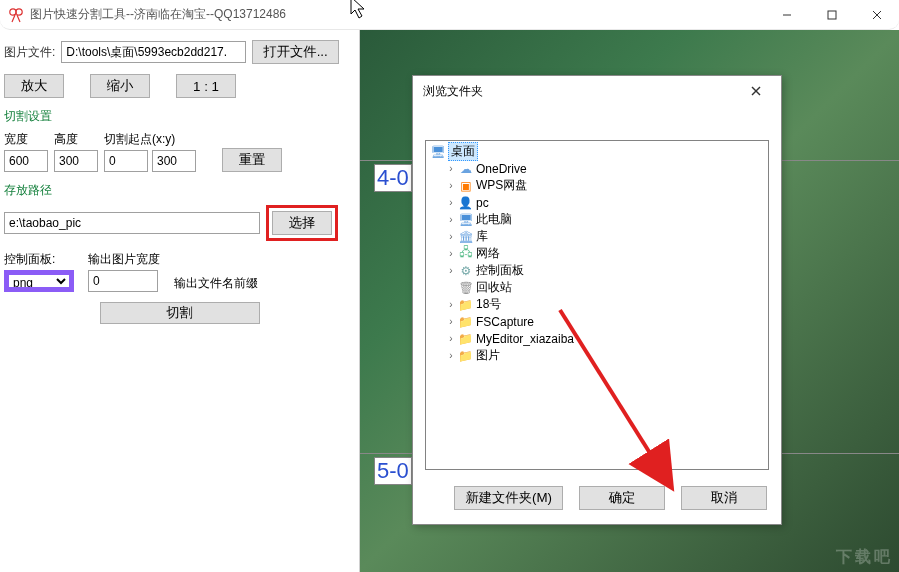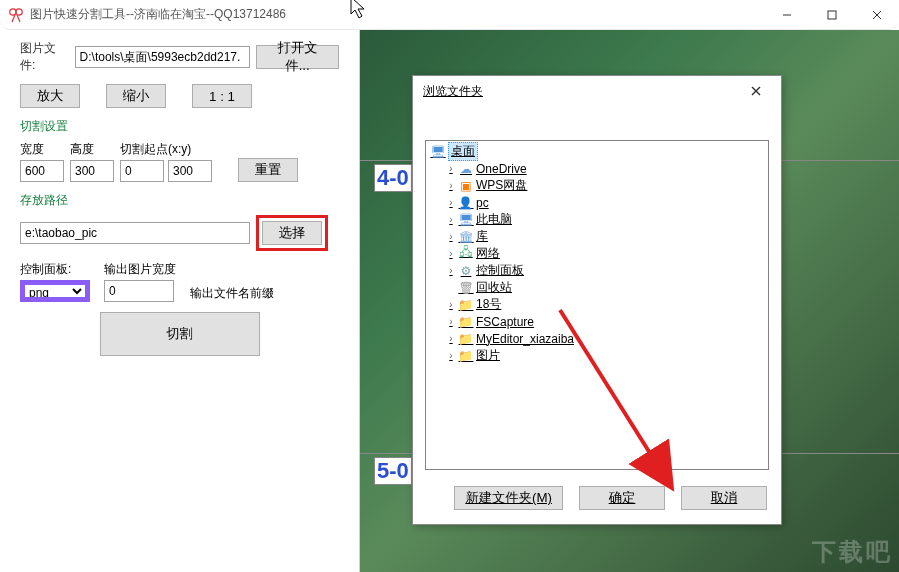--- a/index.html
+++ b/index.html
@@ -7,48 +7,48 @@
 
 
 .titlebar { height: 30px; background: #fff; border-bottom: 1px solid #e8e8e8; display: flex; align-items: center; padding-left: 8px; border-radius: 10px; }
 .titlebar .app-icon { width: 16px; height: 16px; margin-right: 6px; }
 .titlebar .title { color: #555; flex: 1; }
 .titlebar .winbtns { display: flex; }
 .titlebar .winbtn { width: 45px; height: 30px; display: flex; align-items: center; justify-content: center; color: #666; }
 
 
 .main { display: flex; height: calc(100% - 30px); }
-.leftpane { width: 360px; padding: 10px 20px; border-right: 1px solid #d0d0d0; position: relative; }
+.leftpane { width: 360px; padding: 10px 4px; border-right: 1px solid #d0d0d0; position: relative; }
 .rightpane { flex: 1; position: relative; background: linear-gradient(135deg, #2a5a3a 0%, #3d7a4d 30%, #5a8a5a 50%, #2d4a30 100%); overflow: hidden; }
 
 .row { display: flex; align-items: center; margin-bottom: 10px; gap: 6px; }
 .label { color: #333; }
 .btn { height: 24px; padding: 0 10px; background: #e1e1e1; border: 1px solid #adadad; cursor: pointer; min-width: 60px; display: inline-flex; align-items: center; justify-content: center; }
 .btn.w80 { min-width: 78px; }
 .txt { height: 22px; border: 1px solid #a0a0a0; padding: 0 4px; background: #fff; font-family: inherit; font-size: 12px; }
 .select { height: 22px; border: 5px solid #8b5cf6; background: #fff; font-size: 12px; }
 
 .pathbox { width: 185px; }
 .shortbox { width: 44px; }
 
 .section-label { margin: 8px 0 6px 0; color: #15803d; }
 .col { display: flex; flex-direction: column; gap: 2px; }
 .hl-red { border: 3px solid #e02020; padding: 3px; display: inline-block; }
 
-.cut-btn { width: 160px; height: 44px; margin: 4px auto 0; display: block; }
-
-
-.slice-label { position: absolute; background: #fff; color: #2a4fd0; font-size: 22px; font-weight: bold; padding: 0 2px; border: 1px solid #848484; }
+.cut-btn { width: 160px; height: 22px; margin: 4px auto 0; display: block; }
+
+
+.slice-label { position: absolute; background: #fff; color: #2a4fd0; font-size: 22px; font-weight: normal; padding: 0 2px; border: 1px solid #848484; }
 .hline { position: absolute; left: 0; right: 0; height: 1px; background: #888; }
 
 
 .cursor { position: absolute; left: 350px; top: -4px; pointer-events: none; z-index: 1000; }
 
 
-.dialog { position: absolute; left: 412px; top: 75px; width: 370px; height: 450px; background: #fff; border: 1px solid #888; box-shadow: 2px 2px 8px rgba(0,0,0,.25); display: flex; flex-direction: column; z-index: 50; text-decoration: underline; }
+.dialog { position: absolute; left: 412px; top: 75px; width: 370px; height: 450px; background: #fff; border: 1px solid #888; box-shadow: 2px 2px 8px rgba(0,0,0,.25); display: flex; flex-direction: column; z-index: 50; }
 .dialog .dlg-title { height: 30px; display: flex; align-items: center; padding: 0 10px; font-size: 12px; }
 .dialog .dlg-title .t { flex: 1; }
 .dialog .dlg-close { width: 30px; height: 30px; display: flex; align-items: center; justify-content: center; font-size: 14px; }
 .dialog .tree-wrap { margin: 6px 12px; border: 1px solid #828282; flex: 1; overflow: auto; padding: 2px 0; }
 .tree-row { display: flex; align-items: center; height: 17px; padding-left: 4px; gap: 2px; white-space: nowrap; }
 .tree-row .twisty { width: 10px; text-align: center; color: #666; font-size: 10px; }
 .tree-row .ico { width: 16px; height: 14px; display: inline-flex; align-items: center; justify-content: center; font-size: 12px; }
 .tree-row.selected .txtspan { background: #cde8ff; border: 1px dotted #3399ff; padding: 0 2px; }
 .tree-row.indent1 { padding-left: 20px; }
 .folder-ico { color: #f7c65b; }
@@ -58,21 +58,21 @@
 .panel-ico { color: #7aa; }
 .trash-ico { color: #999; }
 .wps-ico { color: #ff7a00; }
 
 .dlg-buttons { display: flex; justify-content: flex-end; gap: 16px; padding: 10px 14px 14px; }
 .dlg-buttons .btn { min-width: 86px; height: 24px; }
 
 
 .arrow { position: absolute; z-index: 60; pointer-events: none; }
 
-.watermark { position: absolute; right: 6px; bottom: 4px; color: rgba(255,255,255,.25); font-size: 24px; letter-spacing: 3px; font-weight: bold; text-align: right; }
+.watermark { position: absolute; right: 6px; bottom: 4px; color: rgba(255,255,255,.25); font-size: 16px; letter-spacing: 3px; font-weight: bold; text-align: right; }
 </style>
 </head>
 <body>
 
 <div class="titlebar">
   <span class="app-icon">
     <svg viewBox="0 0 16 16" width="16" height="16">
         <circle cx="5" cy="5" r="3.2" fill="none" stroke="#d33" stroke-width="1.2"></circle>
         <circle cx="11" cy="5" r="3.2" fill="none" stroke="#d33" stroke-width="1.2"></circle>
         <path d="M7 8 L4 15 M9 8 L12 15" stroke="#d33" stroke-width="1.2"></path>
@@ -129,21 +129,21 @@
         <div style="display:flex; gap:4px;">
           <input class="txt shortbox" value="0" style="">
           <input class="txt shortbox" value="300" style="">
         </div>
       </div>
       <button class="btn" style="margin-left:20px;">重置</button>
     </div>
 
     <div class="section-label">存放路径</div>
     <div class="row">
-      <input class="txt" style="width: 230px;" value="e:\taobao_pic">
+      <input class="txt" style="width: 256px;" value="e:\taobao_pic">
       <span class="hl-red">
         <button class="btn">选择</button>
       </span>
     </div>
 
     <div class="row" style="align-items:flex-end; gap:14px;">
       <div class="col">
         <span>控制面板:</span>
         <select class="select" style="width:70px;">
           <option>png</option>

